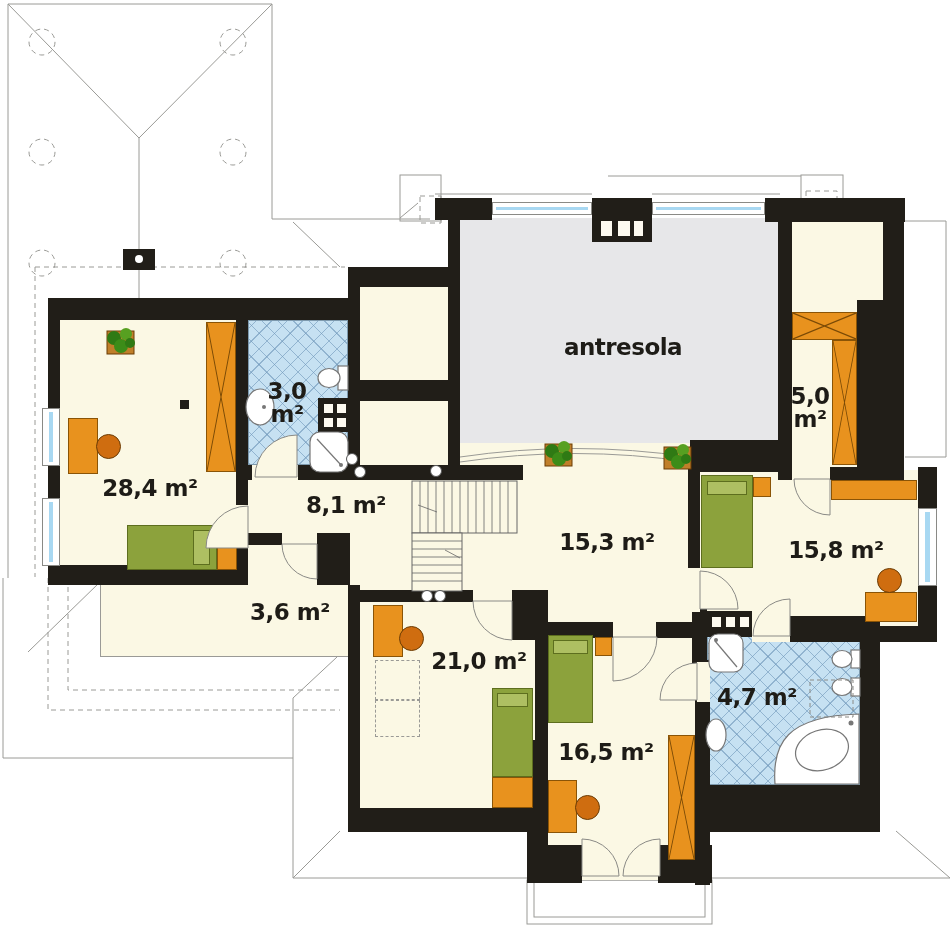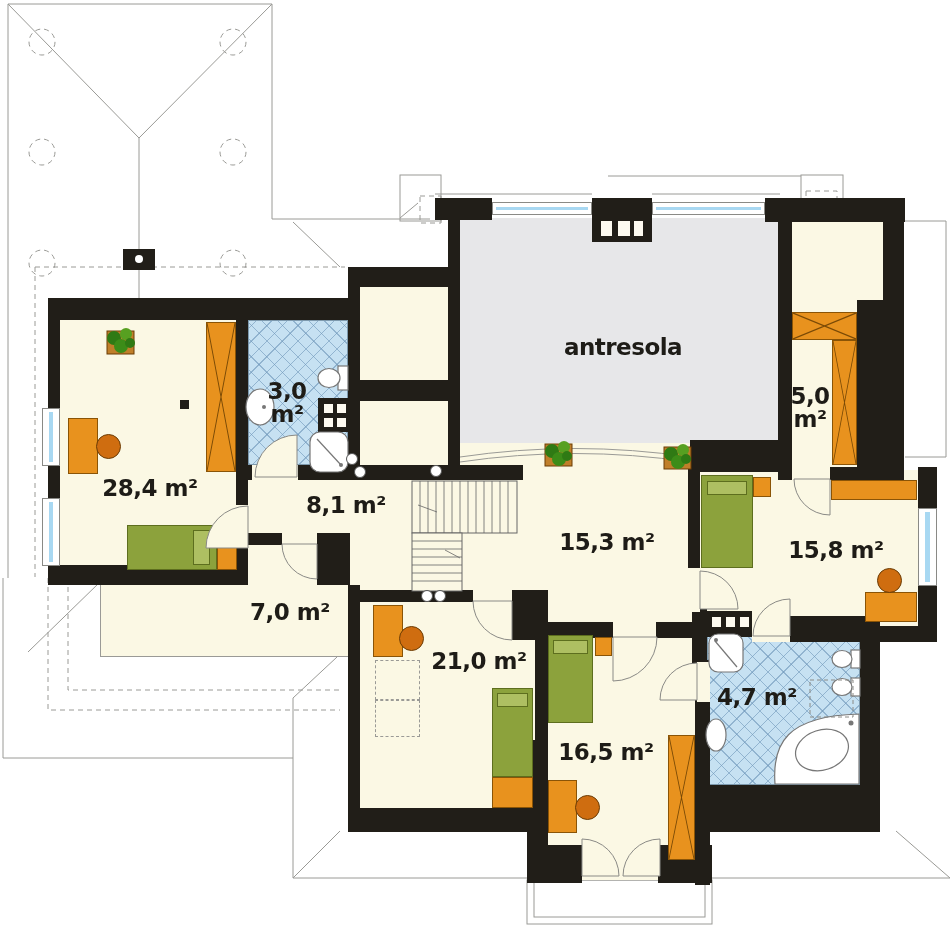--- a/index.html
+++ b/index.html
@@ -318,18 +318,18 @@
     <span style="display:block;">3,0</span>
     <span style="display:block;">m²</span>
   </div>
   <div class="lbl" style="left:346px;top:505px;">8,1 m²</div>
   <div class="lbl" style="left:607px;top:542px;">15,3 m²</div>
   <div class="lbl" style="left:836px;top:542px;margin-top:8px;">15,8 m²</div>
   <div class="lbl lbl2" style="left:810px;top:408px;">
     <span style="display:block;">5,0</span>
     <span style="display:block;">m²</span>
   </div>
-  <div class="lbl" style="left:290px;top:612px;">7,0 m²</div>
+  <div class="lbl" style="left:290px;top:612px;">3,6 m²</div>
   <div class="lbl" style="left:479px;top:661px;">21,0 m²</div>
   <div class="lbl" style="left:606px;top:752px;">16,5 m²</div>
   <div class="lbl" style="left:757px;top:697px;">4,7 m²</div>
 
 </div>
 
 </body></html>

